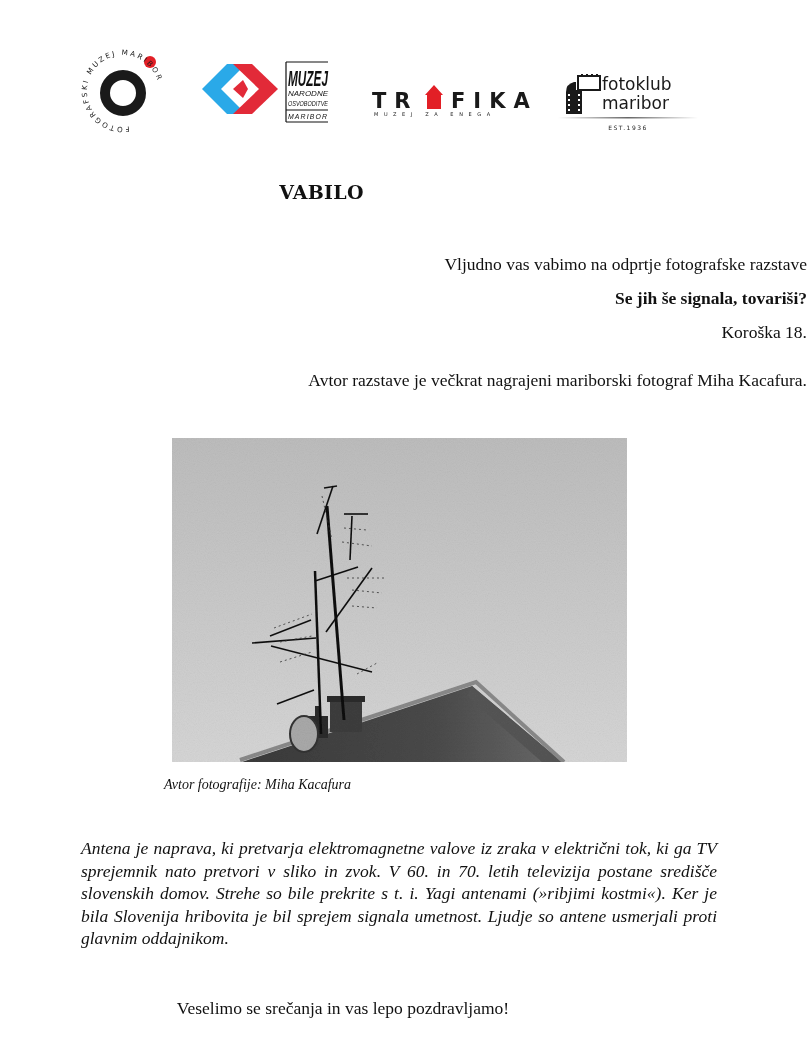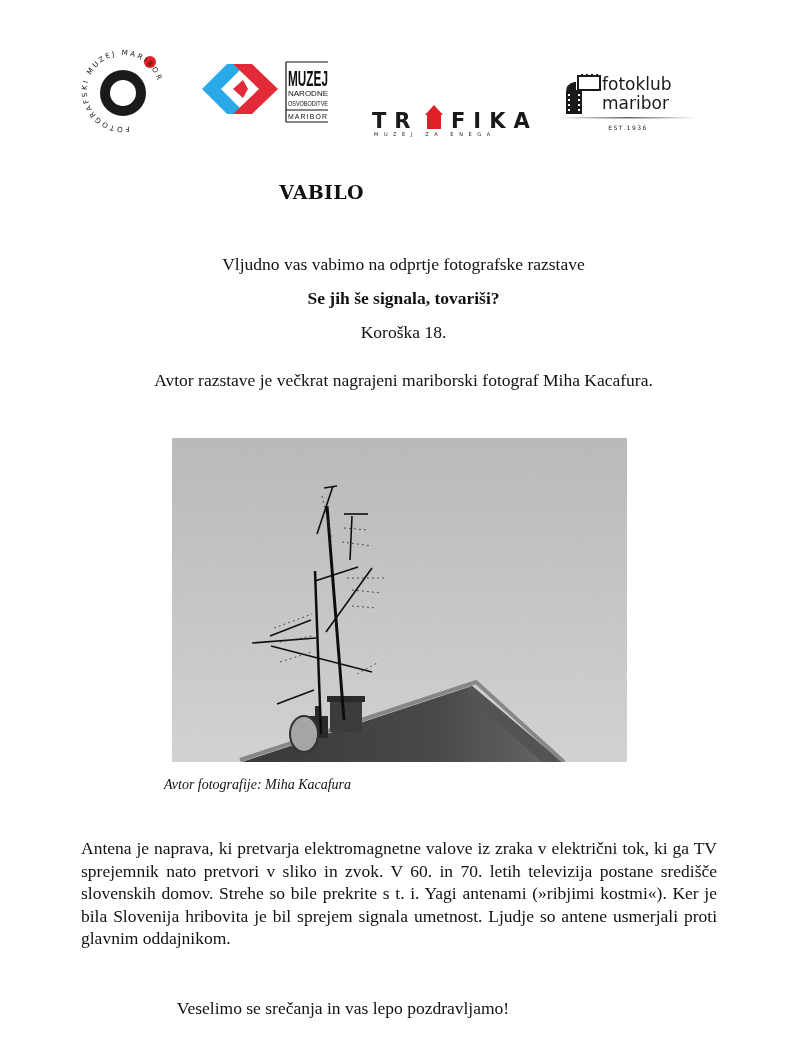--- a/index.html
+++ b/index.html
@@ -2,35 +2,35 @@
 <html><head>
 <meta charset="utf-8">
 <style>
   html, body { margin: 0; padding: 0; background: #ffffff; }
   body { width: 807px; height: 1041px; position: relative; overflow: hidden; font-family: "Liberation Serif", "DejaVu Serif", serif; color: #111; }
   .abs { position: absolute; }
 
   
   .logo { position: absolute; }
   #logo-fmm { left: 80px; top: 48px; width: 86px; height: 86px; }
-  #logo-mno { left: 200px; top: 58px; width: 132px; height: 70px; }
-  #logo-trafika { left: 370px; top: 82px; width: 162px; height: 36px; margin-top: 20px; }
+  #logo-mno { left: 200px; top: 58px; width: 132px; height: 70px; font-style: italic; }
+  #logo-trafika { left: 370px; top: 82px; width: 162px; height: 36px; }
   #logo-fotoklub { left: 558px; top: 72px; width: 140px; height: 62px; }
 
   .title { left: 0; width: 643px; top: 181px; text-align: center; font-weight: bold; font-size: 19px; letter-spacing: 0.3px; font-family: "DejaVu Serif", "Liberation Serif", serif; }
-  .line { left: 0; width: 807px; text-align: center; font-size: 17.5px; }
+  .line { left: 0; width: 807px; text-align: right; font-size: 17.5px; }
   #intro { top: 254px; }
   #exhibit-title { top: 288px; font-weight: bold; }
   #when-where { top: 321px; line-height: 22px; }
   #author-line { top: 370px; }
 
   #photo { left: 172px; top: 438px; width: 455px; height: 324px; }
   #photo-caption { left: 164px; top: 777px; font-style: italic; font-weight: normal; font-size: 14px; }
 
-  #body-text { left: 81px; top: 837px; width: 636px; font-size: 17.5px; line-height: 22.5px; text-align: justify; }
+  #body-text { left: 81px; top: 837px; width: 636px; font-size: 17.5px; line-height: 22.5px; text-align: justify; font-style: italic; }
   #closing { left: 0; width: 686px; top: 998px; text-align: center; font-size: 17.5px; }
 </style>
 </head>
 <body>
 
 <div class="logo" id="logo-fmm">
   <svg width="86" height="86" viewBox="0 0 86 86">
     <defs>
       <path id="ringpath" d="M43,43 m-36,0 a36,36 0 1,1 72,0 a36,36 0 1,1 -72,0"></path>
     </defs>

